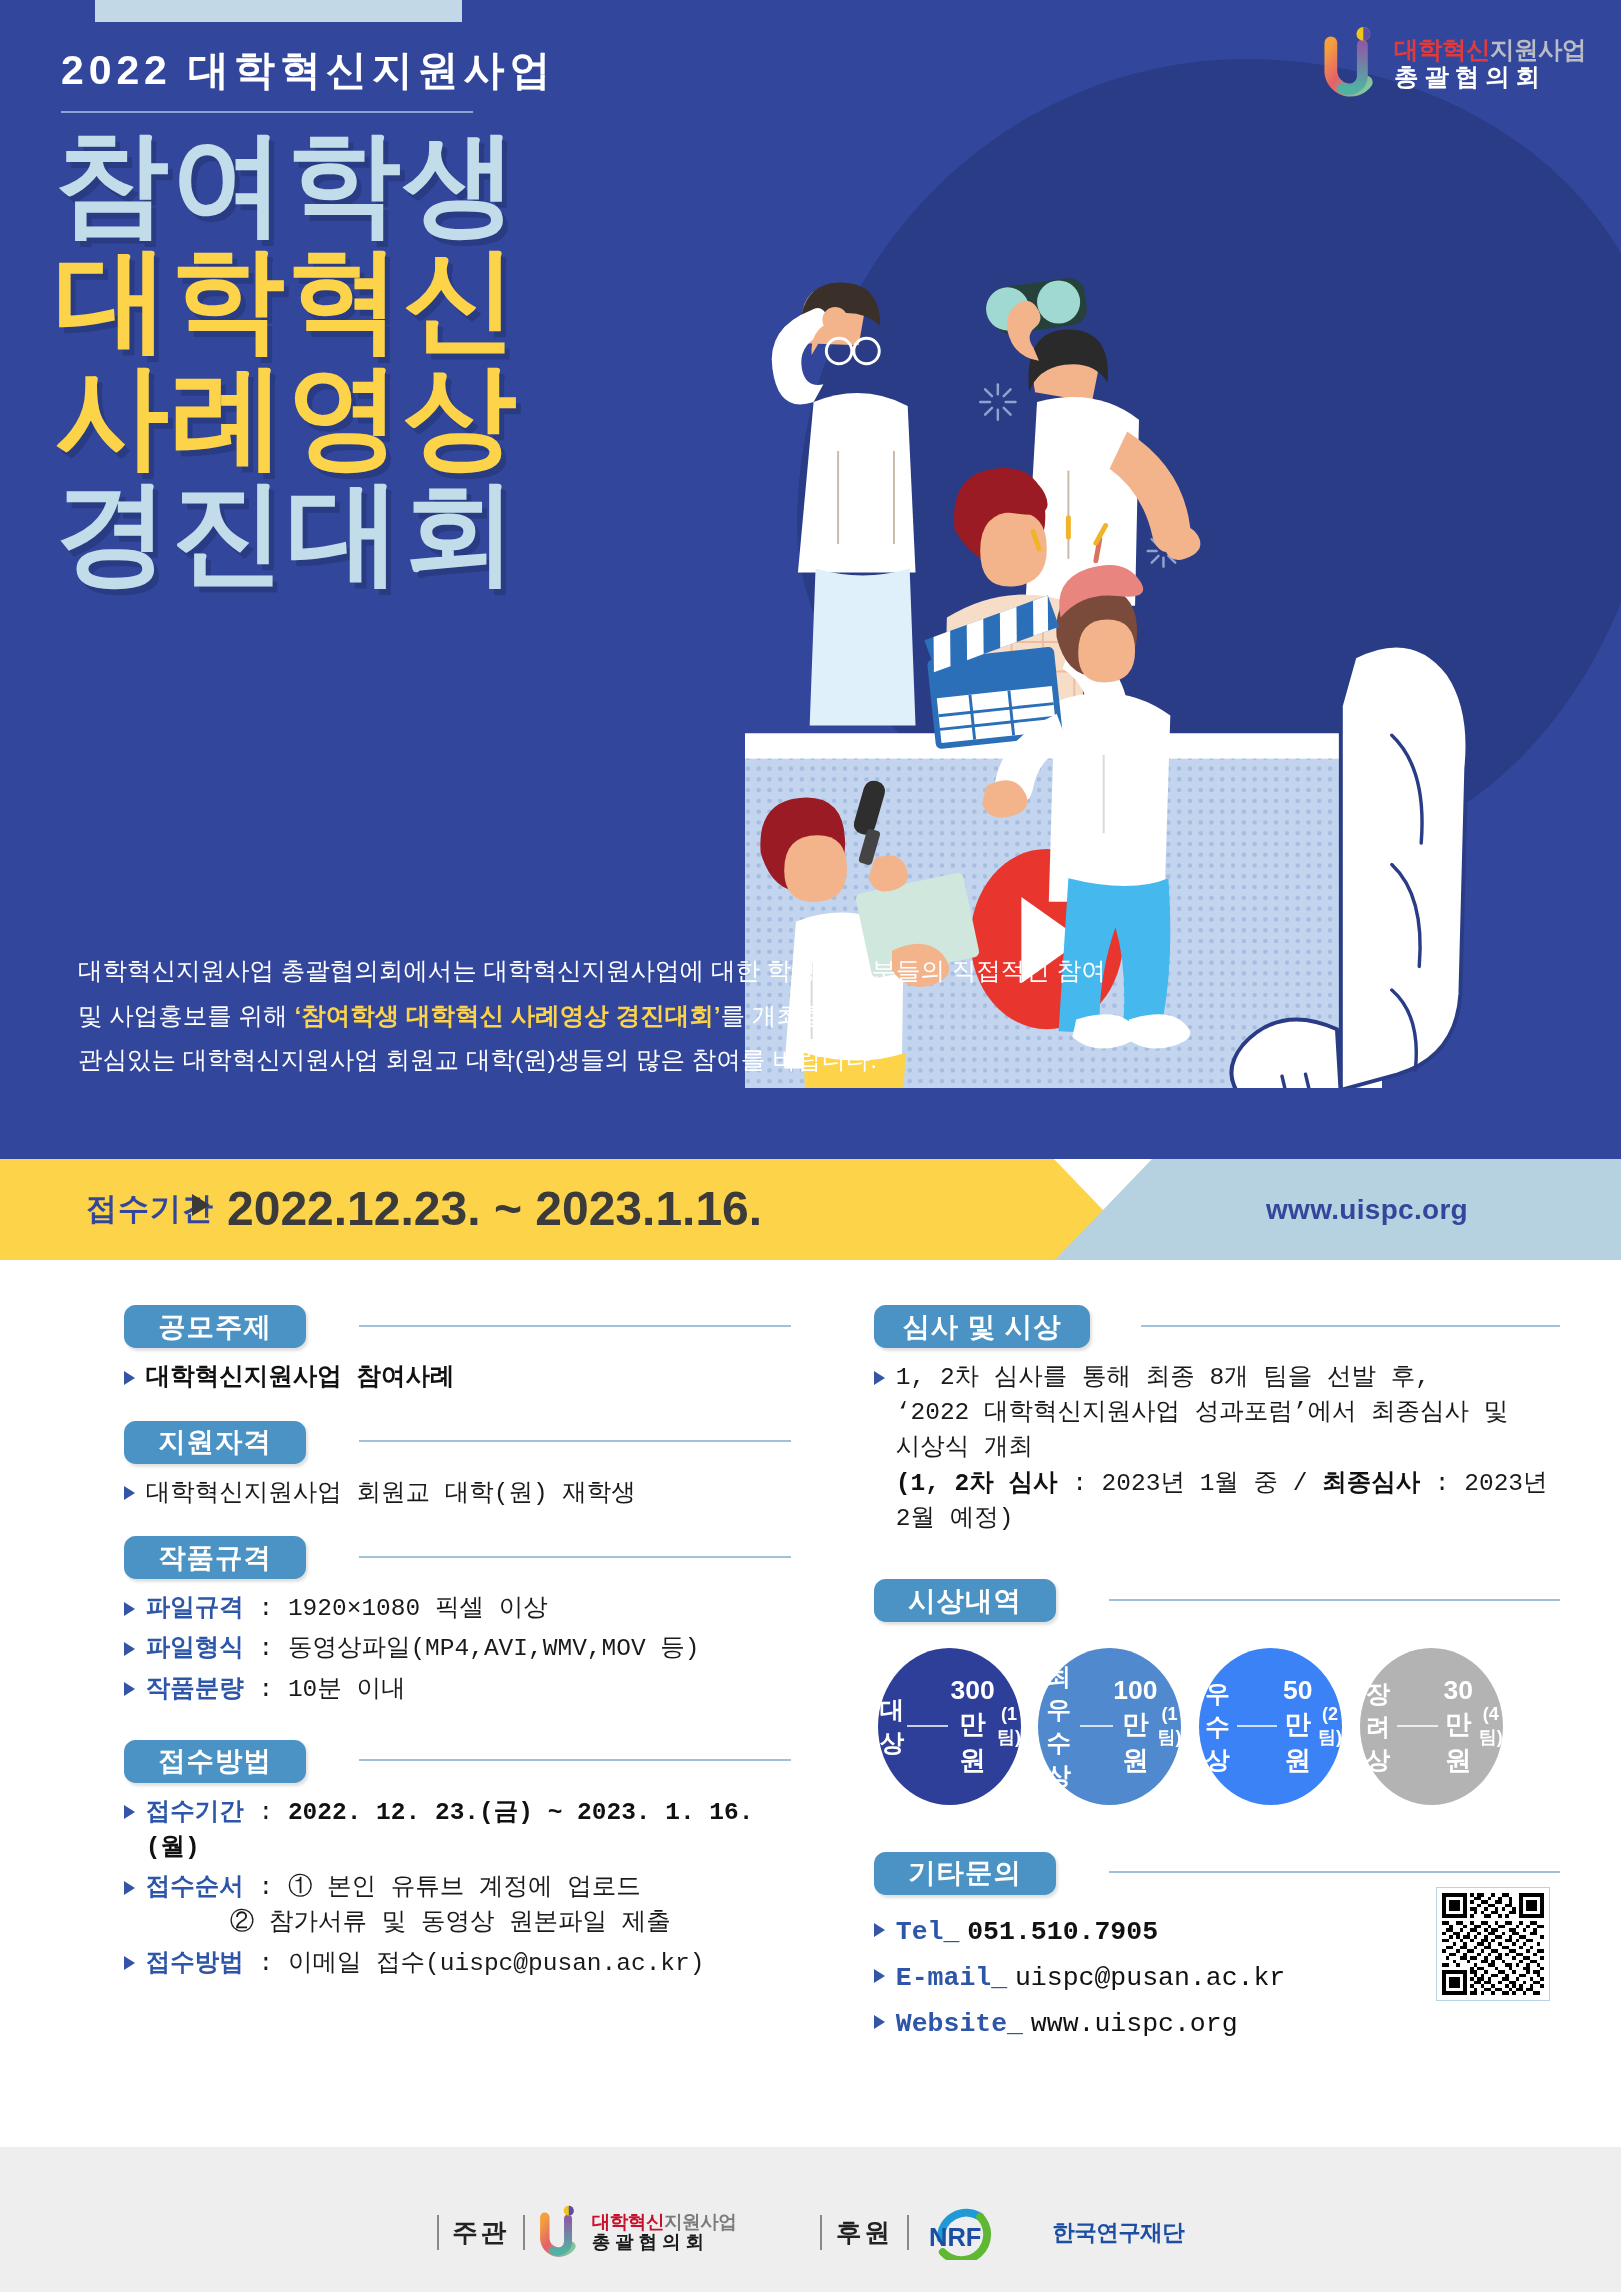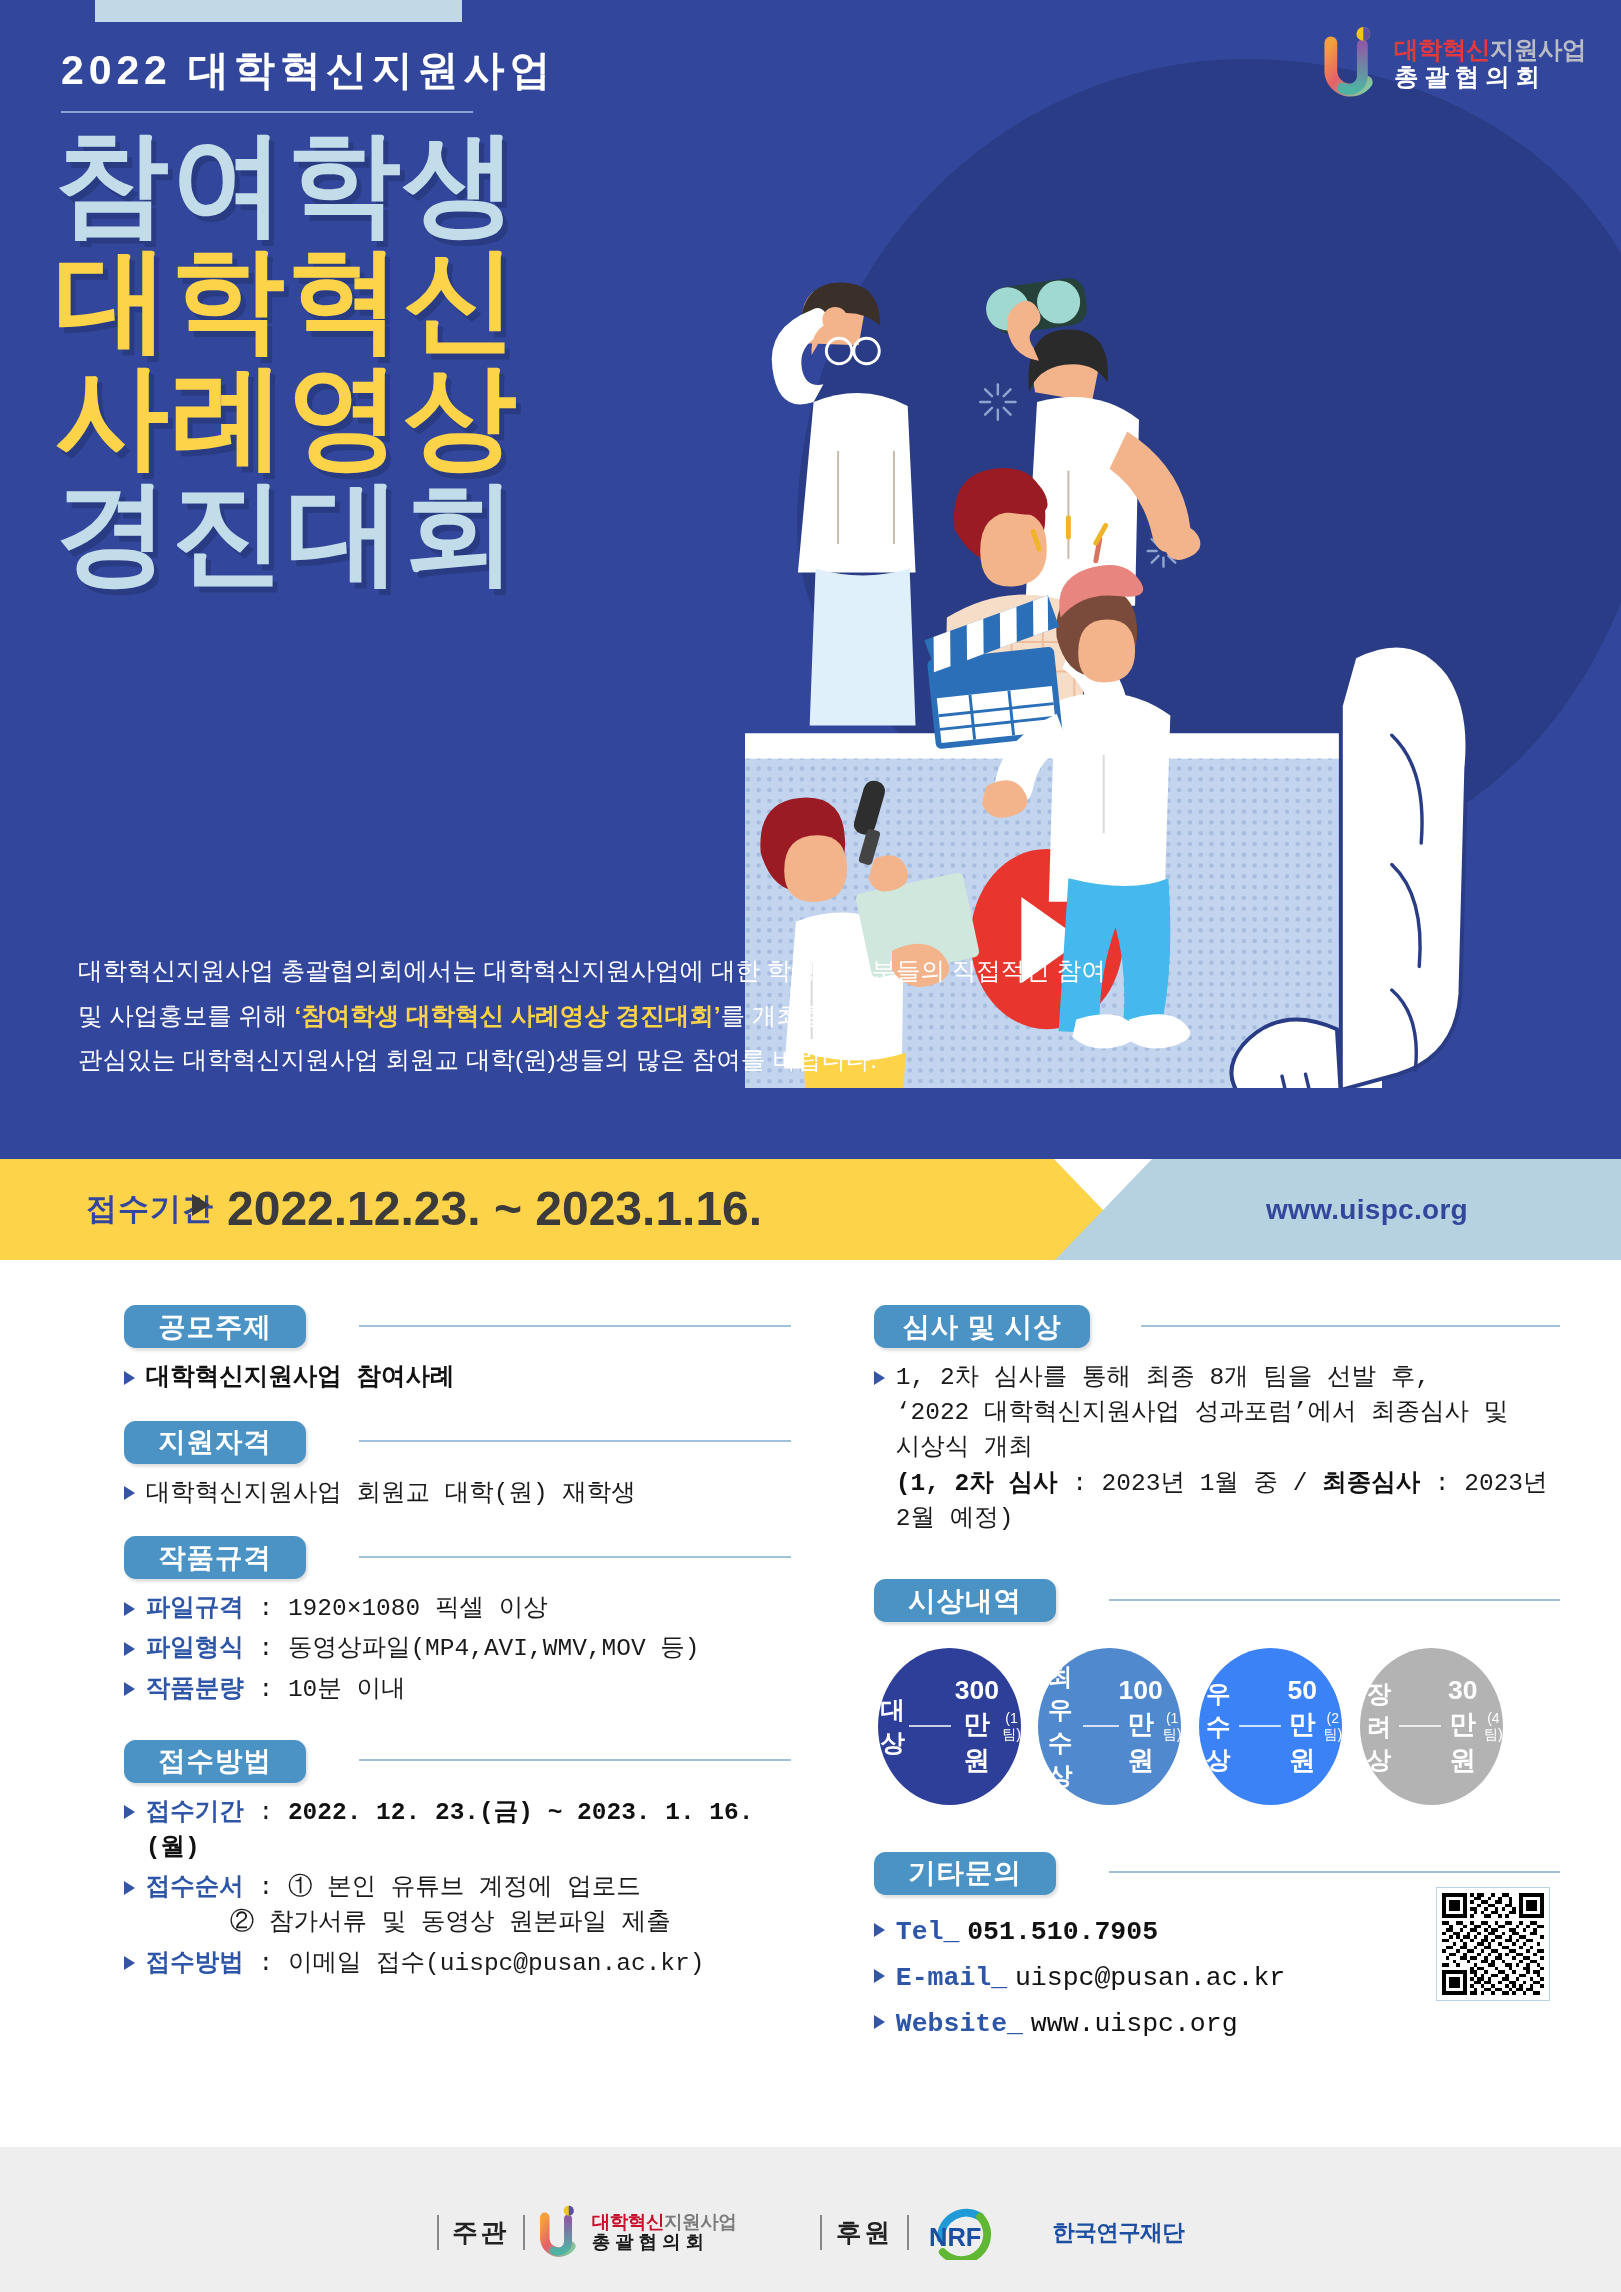--- a/index.html
+++ b/index.html
@@ -124,21 +124,21 @@
   
   .awards { display: flex; gap: 17.6px; margin-top: 19.6px; padding-left: 3.9px; }
   .aw {
     width: 143px; height: 157px; border-radius: 50%;
     display: flex; align-items: center; justify-content: center;
     color: #ffffff; text-align: center;
   }
   .aw .nm { font-size: 24.5px; font-weight: 800; letter-spacing: 1px; }
   .aw .sep { width: 82px; height: 2px; background: rgba(255,255,255,.75); margin: 4.9px 0 4.9px; }
   .aw .amt { font-size: 26.5px; font-weight: 800; }
-  .aw .tm { font-size: 14px; font-weight: 400; margin-top: 1px; }
+  .aw .tm { font-size: 18px; font-weight: 700; margin-top: 1px; }
 
   
   .contact-wrap { position: relative; }
   .qr {
     position: absolute; right: 9.8px; top: 35px; width: 114px; height: 114px;
     border: 1px solid #b9d3e2; background: #fff; padding: 4.9px;
   }
   .qr svg { display:block; }
 
   .c-row { display:flex; align-items:flex-start; font-size: 26.5px; margin-bottom: 7.8px; }

